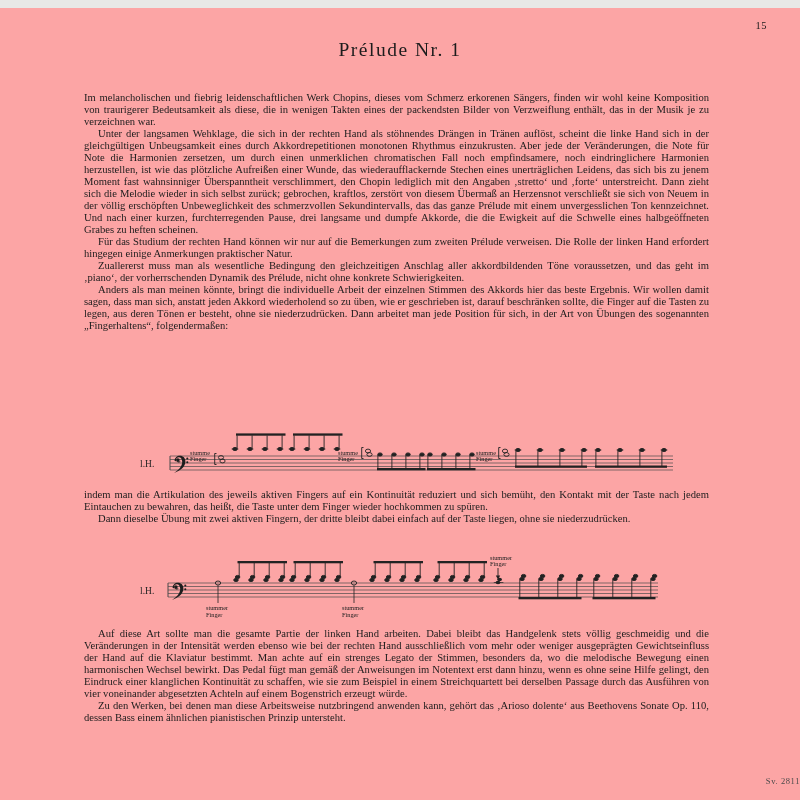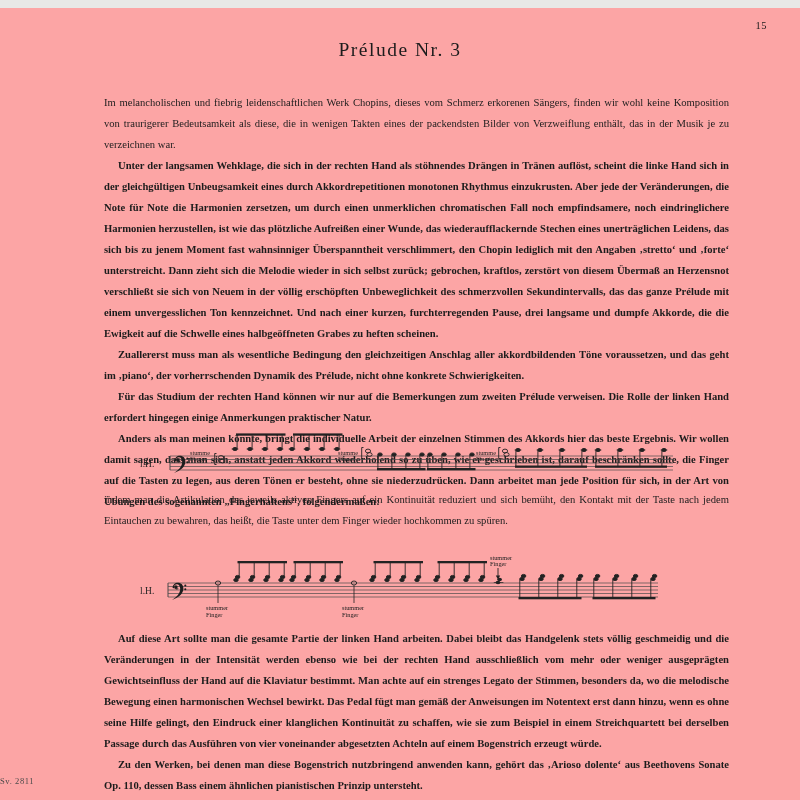--- a/index.html
+++ b/index.html
@@ -5,47 +5,47 @@
   html,body{margin:0;padding:0;background:#e8e8e6;}
   .page{
     position:relative;width:800px;height:800px;margin:8px auto;
     background:#fca5a5;color:#1c1c1c;
     font-family:"Liberation Serif", serif;
     overflow:hidden;
   }
   .pagenum{position:absolute;top:12px;right:33px;font-size:10.5px;letter-spacing:0.5px;}
   .title{position:absolute;top:31px;left:0;width:100%;text-align:center;
          font-size:19.5px;letter-spacing:1.5px;font-weight:400;}
-  .block{position:absolute;left:104px;width:625px;text-align:justify;
-         font-size:10.6px;line-height:21px;}
+  .block{position:absolute;left:84px;width:625px;text-align:justify;
+         font-size:10.6px;line-height:12px;}
   .block p{margin:0;padding:0;}
-  .block p.ind{text-indent:14px;font-weight:bold;}
+  .block p.ind{text-indent:14px;}
   #block1{top:84px;}
   #block2{top:481px;}
   #block3{top:620px;}
   .ex{position:absolute;}
   #ex1{left:140px;top:420px;}
   #ex2{left:140px;top:544px;}
   .ex svg text{font-family:"Liberation Serif", serif;fill:#222;}
-  .footer{position:absolute;top:768px;left:0;width:100%;text-align:left;
+  .footer{position:absolute;top:768px;left:0;width:100%;text-align:right;
           font-size:8.5px;color:#4a4a4a;letter-spacing:0.6px;}
 </style>
 </head>
 <body>
 
 <div class="page">
 
   <div class="pagenum">15</div>
-  <div class="title">Prélude Nr. 3</div>
+  <div class="title">Prélude Nr. 1</div>
 
   <div class="block" id="block1">
     <p>Im melancholischen und fiebrig leidenschaftlichen Werk Chopins, dieses vom Schmerz erkorenen Sängers, finden wir wohl keine Komposition von traurigerer Bedeutsamkeit als diese, die in wenigen Takten eines der packendsten Bilder von Verzweiflung enthält, das in der Musik je zu verzeichnen war.</p>
     <p class="ind">Unter der langsamen Wehklage, die sich in der rechten Hand als stöhnendes Drängen in Tränen auflöst, scheint die linke Hand sich in der gleichgültigen Unbeugsamkeit eines durch Akkordrepetitionen monotonen Rhythmus einzukrusten. Aber jede der Veränderungen, die Note für Note die Harmonien zersetzen, um durch einen unmerklichen chromatischen Fall noch empfindsamere, noch eindringlichere Harmonien herzustellen, ist wie das plötzliche Aufreißen einer Wunde, das wiederaufflackernde Stechen eines unerträglichen Leidens, das sich bis zu jenem Moment fast wahnsinniger Überspanntheit verschlimmert, den Chopin lediglich mit den Angaben ‚stretto‘ und ‚forte‘ unterstreicht. Dann zieht sich die Melodie wieder in sich selbst zurück; gebrochen, kraftlos, zerstört von diesem Übermaß an Herzensnot verschließt sie sich von Neuem in der völlig erschöpften Unbeweglichkeit des schmerzvollen Sekundintervalls, das das ganze Prélude mit einem unvergesslichen Ton kennzeichnet. Und nach einer kurzen, furchterregenden Pause, drei langsame und dumpfe Akkorde, die die Ewigkeit auf die Schwelle eines halbgeöffneten Grabes zu heften scheinen.</p>
+    <p class="ind">Für das Studium der rechten Hand können wir nur auf die Bemerkungen zum zweiten Prélude verweisen. Die Rolle der linken Hand erfordert hingegen einige Anmerkungen praktischer Natur.</p>
     <p class="ind">Zuallererst muss man als wesentliche Bedingung den gleichzeitigen Anschlag aller akkordbildenden Töne voraussetzen, und das geht im ‚piano‘, der vorherrschenden Dynamik des Prélude, nicht ohne konkrete Schwierigkeiten.</p>
-    <p class="ind">Für das Studium der rechten Hand können wir nur auf die Bemerkungen zum zweiten Prélude verweisen. Die Rolle der linken Hand erfordert hingegen einige Anmerkungen praktischer Natur.</p>
     <p class="ind">Anders als man meinen könnte, bringt die individuelle Arbeit der einzelnen Stimmen des Akkords hier das beste Ergebnis. Wir wollen damit sagen, dass man sich, anstatt jeden Akkord wiederholend so zu üben, wie er geschrieben ist, darauf beschränken sollte, die Finger auf die Tasten zu legen, aus deren Tönen er besteht, ohne sie niederzudrücken. Dann arbeitet man jede Position für sich, in der Art von Übungen des sogenannten „Fingerhaltens“, folgendermaßen:</p>
   </div>
 
   <div class="ex" id="ex1">
     <svg width="535" height="58" viewBox="0 0 535 58">
       <defs>
         <g id="n4u" stroke="#222">
           <rect x="1" y="-15.6" width="49.5" height="2.3" fill="#222" stroke="none"></rect>
           <g fill="#222" stroke-width="0.9">
             <ellipse cx="0" cy="0" rx="2.3" ry="1.6"></ellipse>
@@ -148,20 +148,21 @@
         <ellipse cx="366.5" cy="26.5" rx="2.6" ry="1.9"></ellipse>
       </g>
 
       <use href="#n4dw" x="378" y="22"></use>
       <use href="#n4dw" x="458" y="22"></use>
     </svg>
   </div>
 
   <div class="block" id="block2">
     <p>indem man die Artikulation des jeweils aktiven Fingers auf ein Kontinuität reduziert und sich bemüht, den Kontakt mit der Taste nach jedem Eintauchen zu bewahren, das heißt, die Taste unter dem Finger wieder hochkommen zu spüren.</p>
+    <p class="ind">Dann dieselbe Übung mit zwei aktiven Fingern, der dritte bleibt dabei einfach auf der Taste liegen, ohne sie niederzudrücken.</p>
   </div>
 
   <div class="ex" id="ex2">
     <svg width="540" height="68" viewBox="0 0 540 68">
       <defs>
         <g id="p4u" stroke="#222">
           <rect x="1.5" y="-19" width="49.5" height="2.3" fill="#222" stroke="none"></rect>
           <g fill="#222" stroke-width="0.9">
             <ellipse cx="0" cy="0" rx="2.3" ry="1.6"></ellipse>
               <ellipse cx="1.6" cy="-3" rx="2.3" ry="1.6"></ellipse>
@@ -252,18 +253,18 @@
         <line x1="353.8" y1="30.5" x2="363.4" y2="30.5" stroke="#222" stroke-width="0.7"></line>
       </g>
 
       <use href="#p4d" x="382" y="27"></use>
       <use href="#p4d" x="456" y="27"></use>
     </svg>
   </div>
 
   <div class="block" id="block3">
     <p class="ind">Auf diese Art sollte man die gesamte Partie der linken Hand arbeiten. Dabei bleibt das Handgelenk stets völlig geschmeidig und die Veränderungen in der Intensität werden ebenso wie bei der rechten Hand ausschließlich vom mehr oder weniger ausgeprägten Gewichtseinfluss der Hand auf die Klaviatur bestimmt. Man achte auf ein strenges Legato der Stimmen, besonders da, wo die melodische Bewegung einen harmonischen Wechsel bewirkt. Das Pedal fügt man gemäß der Anweisungen im Notentext erst dann hinzu, wenn es ohne seine Hilfe gelingt, den Eindruck einer klanglichen Kontinuität zu schaffen, wie sie zum Beispiel in einem Streichquartett bei derselben Passage durch das Ausführen von vier voneinander abgesetzten Achteln auf einem Bogenstrich erzeugt würde.</p>
-    <p class="ind">Zu den Werken, bei denen man diese Bogenstrich nutzbringend anwenden kann, gehört das ‚Arioso dolente‘ aus Beethovens Sonate Op. 110, dessen Bass einem ähnlichen pianistischen Prinzip untersteht.</p>
+    <p class="ind">Zu den Werken, bei denen man diese Arbeitsweise nutzbringend anwenden kann, gehört das ‚Arioso dolente‘ aus Beethovens Sonate Op. 110, dessen Bass einem ähnlichen pianistischen Prinzip untersteht.</p>
   </div>
 
   <div class="footer">Sv. 2811</div>
 
 </div>
 
 </body></html>

